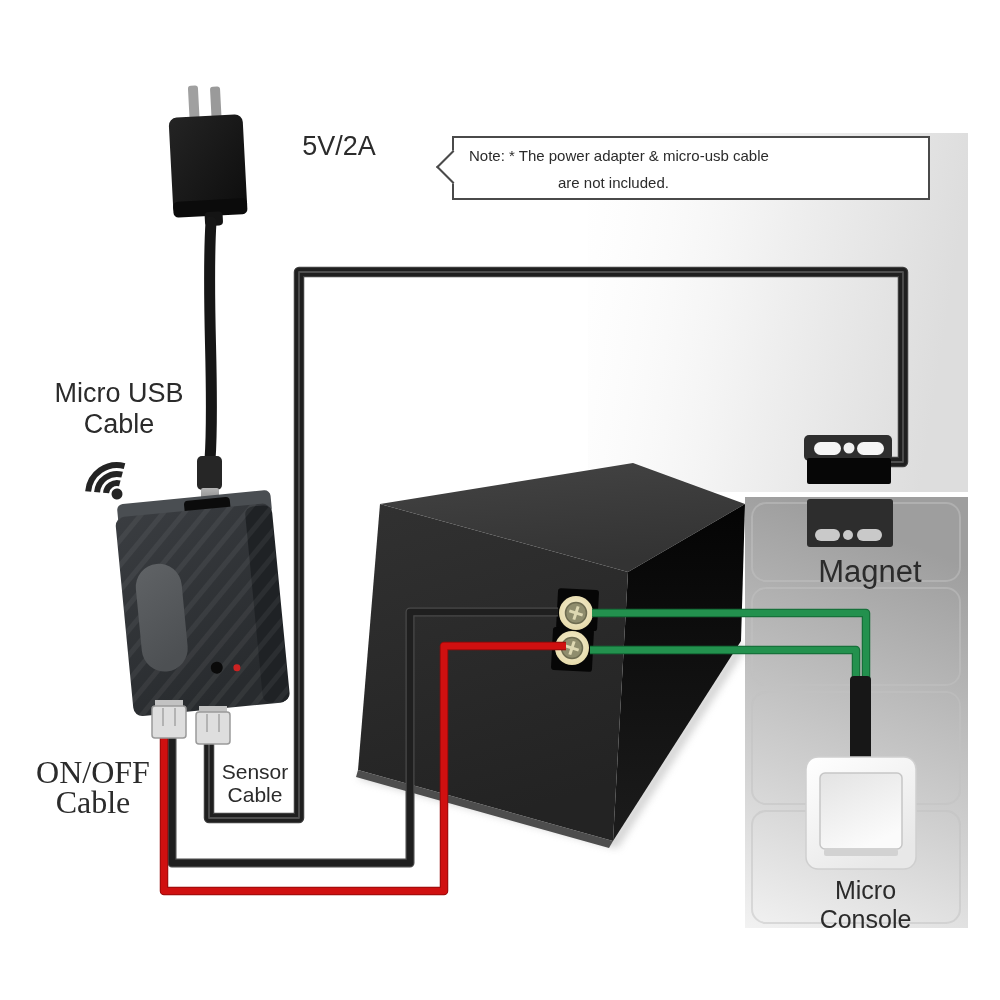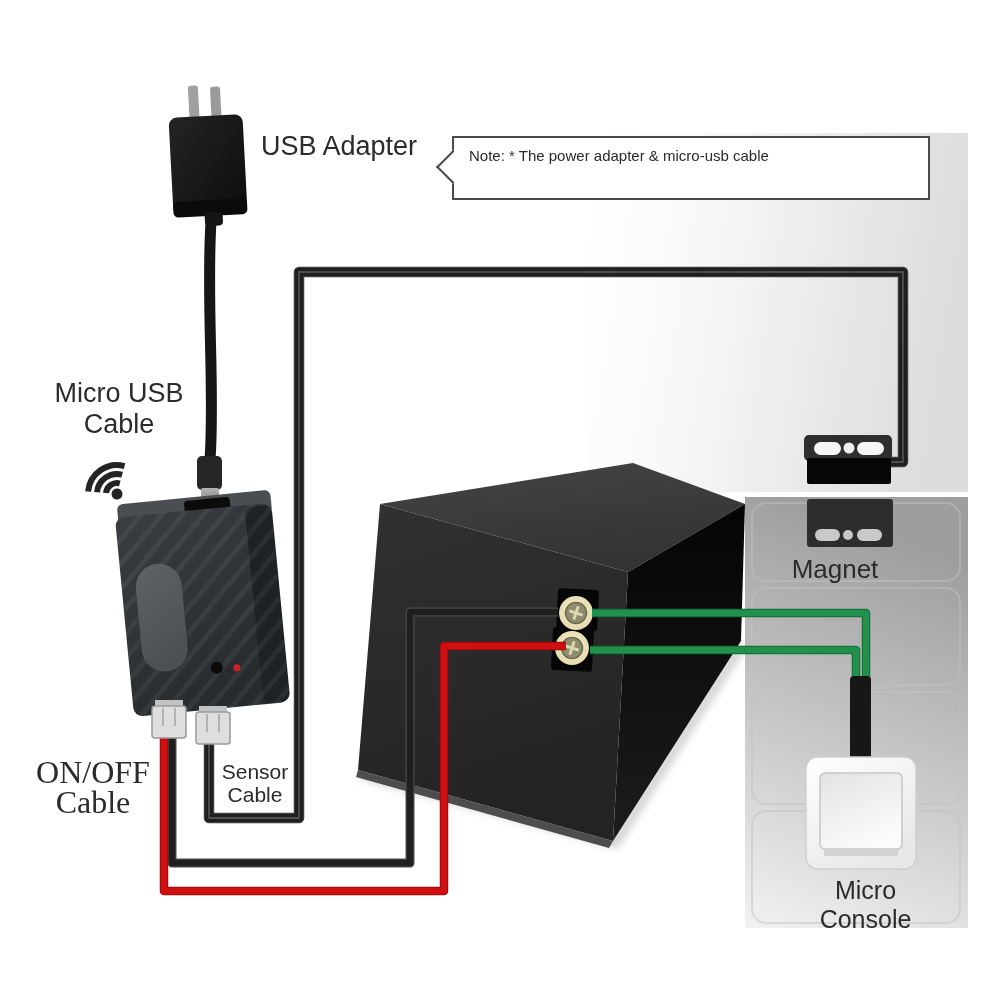--- a/index.html
+++ b/index.html
@@ -8,21 +8,21 @@
     font-family:"Liberation Sans", sans-serif;color:#2b2b2b;overflow:hidden;
   }
   .stage svg{position:absolute;left:0;top:0;}
   .lbl{position:absolute;text-align:center;color:#2b2b2b;}
   .lbl div{white-space:nowrap;}
   .lbl-adapter{left:239px;top:131px;width:200px;font-size:27px;line-height:31px;}
   .lbl-microusb{left:35px;top:350px;width:168px;font-size:27px;line-height:31px;margin-top:28px;}
   .lbl-onoff{left:28px;top:757px;width:130px;font-size:32px;line-height:30px;font-family:Liberation Serif, serif;}
   .lbl-sensorcable{left:213px;top:760px;width:84px;font-size:21px;line-height:23px;}
   .lbl-sensorwith{left:697px;top:386px;width:190px;font-size:23px;}
-  .lbl-magnet{left:779px;top:554px;width:112px;font-size:26px;}
+  .lbl-magnet{left:814px;top:554px;width:112px;font-size:31px;}
   .lbl-wallconsole{left:788px;top:876px;width:155px;font-size:25px;}
   .note{
     position:absolute;left:452px;top:136px;width:478px;height:64px;
     background:#ffffff;border:2px solid #4a4a4a;box-sizing:border-box;
     font-size:15px;line-height:27px;padding-top:4px;
   }
   .note .l1{padding-left:15px;white-space:nowrap;}
   .note .l2{padding-left:104px;white-space:nowrap;}
   .note .tail{
     position:absolute;left:-13px;top:17px;width:22px;height:22px;background:#ffffff;
@@ -229,24 +229,25 @@
     <rect x="199" y="706" width="28" height="9" fill="#c2c2c2"></rect>
     <rect x="196" y="712" width="34" height="32" rx="3" fill="#dedede" stroke="#9a9a9a" stroke-width="1.5"></rect>
     <line x1="207" y1="714" x2="207" y2="732" stroke="#b3b3b3" stroke-width="2"></line>
     <line x1="219" y1="714" x2="219" y2="732" stroke="#b3b3b3" stroke-width="2"></line>
   </g>
 </svg>
 
 <div class="note">
   <div class="tail"></div>
   <div class="l1">Note: * The power adapter &amp; micro-usb cable</div>
+  <div class="l2">are not included.</div>
 </div>
 
 <div class="lbl lbl-adapter">
-  <div>USB Adapter</div>
+  <div>5V/2A</div>
 </div>
 <div class="lbl lbl-microusb">
   <div>Micro USB</div>
   <div>Cable</div>
 </div>
 <div class="lbl lbl-onoff">
   <div>ON/OFF</div>
   <div>Cable</div>
 </div>
 <div class="lbl lbl-sensorcable">

